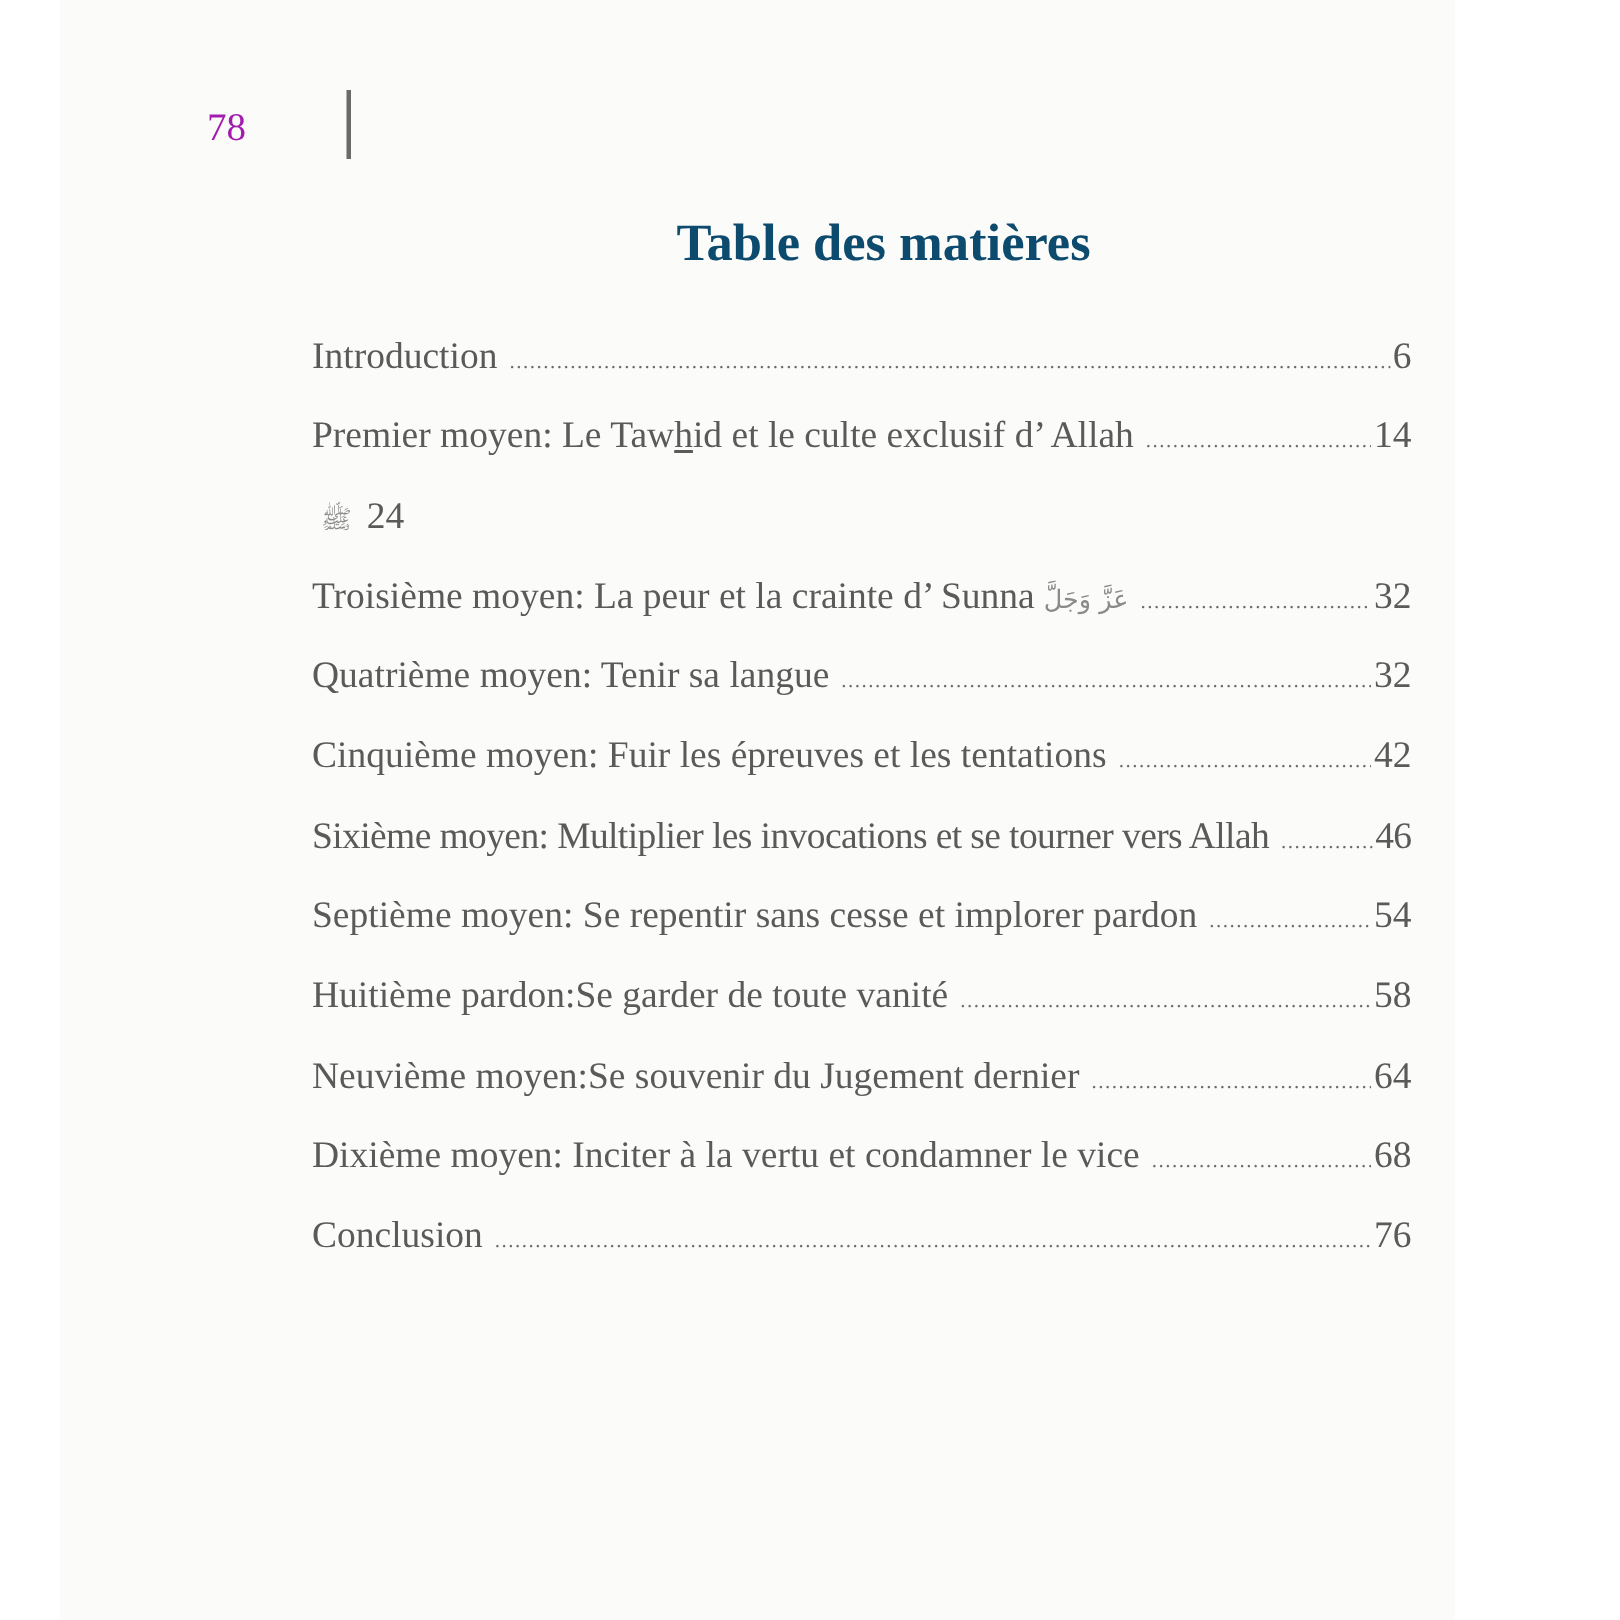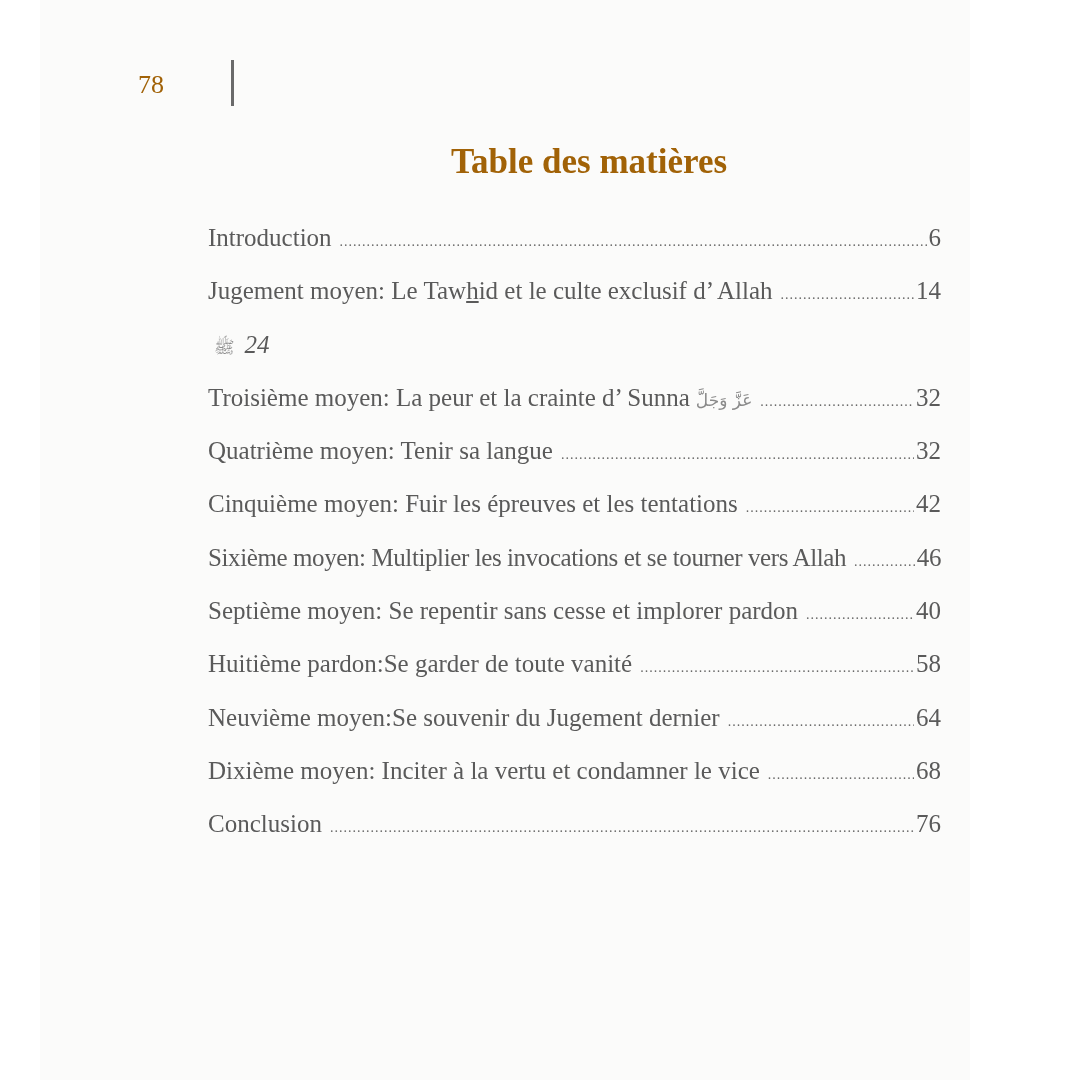--- a/index.html
+++ b/index.html
@@ -18,42 +18,42 @@
       height: 1080px;
       background: #fbfbfa;
       font-family: "Liberation Serif", "DejaVu Serif", serif;
       color: #5a5a5a;
     }
     .page-number {
       position: absolute;
       left: 98px;
       top: 70px;
       font-size: 26px;
-      color: #a16207;
+      color: #a21caf;
     }
     .header-rule {
       position: absolute;
       left: 191px;
       top: 60px;
       width: 3px;
       height: 46px;
       background: #6a6a6a;
     }
     .toc-title {
       position: absolute;
       left: 0;
       width: 1080px;
       margin-left: -40px;
       top: 142px;
       text-align: center;
       padding-left: 98px;
       box-sizing: border-box;
       font-size: 35px;
       font-weight: bold;
-      color: #a16207;
+      color: #0c4a6e;
     }
     .toc-list {
       position: absolute;
       left: 168px;
       top: 224px;
       width: 733px;
       margin: 0;
       padding: 0;
       list-style: none;
     }
@@ -103,27 +103,27 @@
 
   <h1 class="toc-title" style="margin-top:0;margin-bottom:0;">Table des matières</h1>
 
   <ul class="toc-list">
     <li class="toc-entry">
       <span class="toc-label">Introduction</span>
       <span class="toc-leader"></span>
       <span class="toc-page">6</span>
     </li>
     <li class="toc-entry">
-      <span class="toc-label"><span>Jugement moyen: Le Taw</span><span class="underline-h">h</span><span>id et le culte exclusif d’ Allah</span></span>
+      <span class="toc-label"><span>Premier moyen: Le Taw</span><span class="underline-h">h</span><span>id et le culte exclusif d’ Allah</span></span>
       <span class="toc-leader"></span>
       <span class="toc-page">14</span>
     </li>
     <li class="toc-entry">
       <span class="toc-honorific">ﷺ</span>
-      <span class="toc-page" style="margin-left:10px;font-style:italic;">24</span>
+      <span class="toc-page" style="margin-left:10px;">24</span>
     </li>
     <li class="toc-entry">
       <span class="toc-label">Troisième moyen: La peur et la crainte d’ Sunna</span>
       <span class="toc-honorific">عَزَّ وَجَلَّ</span>
       <span class="toc-leader"></span>
       <span class="toc-page">32</span>
     </li>
     <li class="toc-entry">
       <span class="toc-label">Quatrième moyen: Tenir sa langue</span>
       <span class="toc-leader"></span>
@@ -135,21 +135,21 @@
       <span class="toc-page">42</span>
     </li>
     <li class="toc-entry" style="letter-spacing:-0.4px;justify-content:flex-end;">
       <span class="toc-label">Sixième moyen: Multiplier les invocations et se tourner vers Allah</span>
       <span class="toc-leader"></span>
       <span class="toc-page">46</span>
     </li>
     <li class="toc-entry">
       <span class="toc-label">Septième moyen: Se repentir sans cesse et implorer pardon</span>
       <span class="toc-leader"></span>
-      <span class="toc-page">40</span>
+      <span class="toc-page">54</span>
     </li>
     <li class="toc-entry">
       <span class="toc-label">Huitième pardon:Se garder de toute vanité</span>
       <span class="toc-leader"></span>
       <span class="toc-page">58</span>
     </li>
     <li class="toc-entry">
       <span class="toc-label">Neuvième moyen:Se souvenir du Jugement dernier</span>
       <span class="toc-leader"></span>
       <span class="toc-page">64</span>

